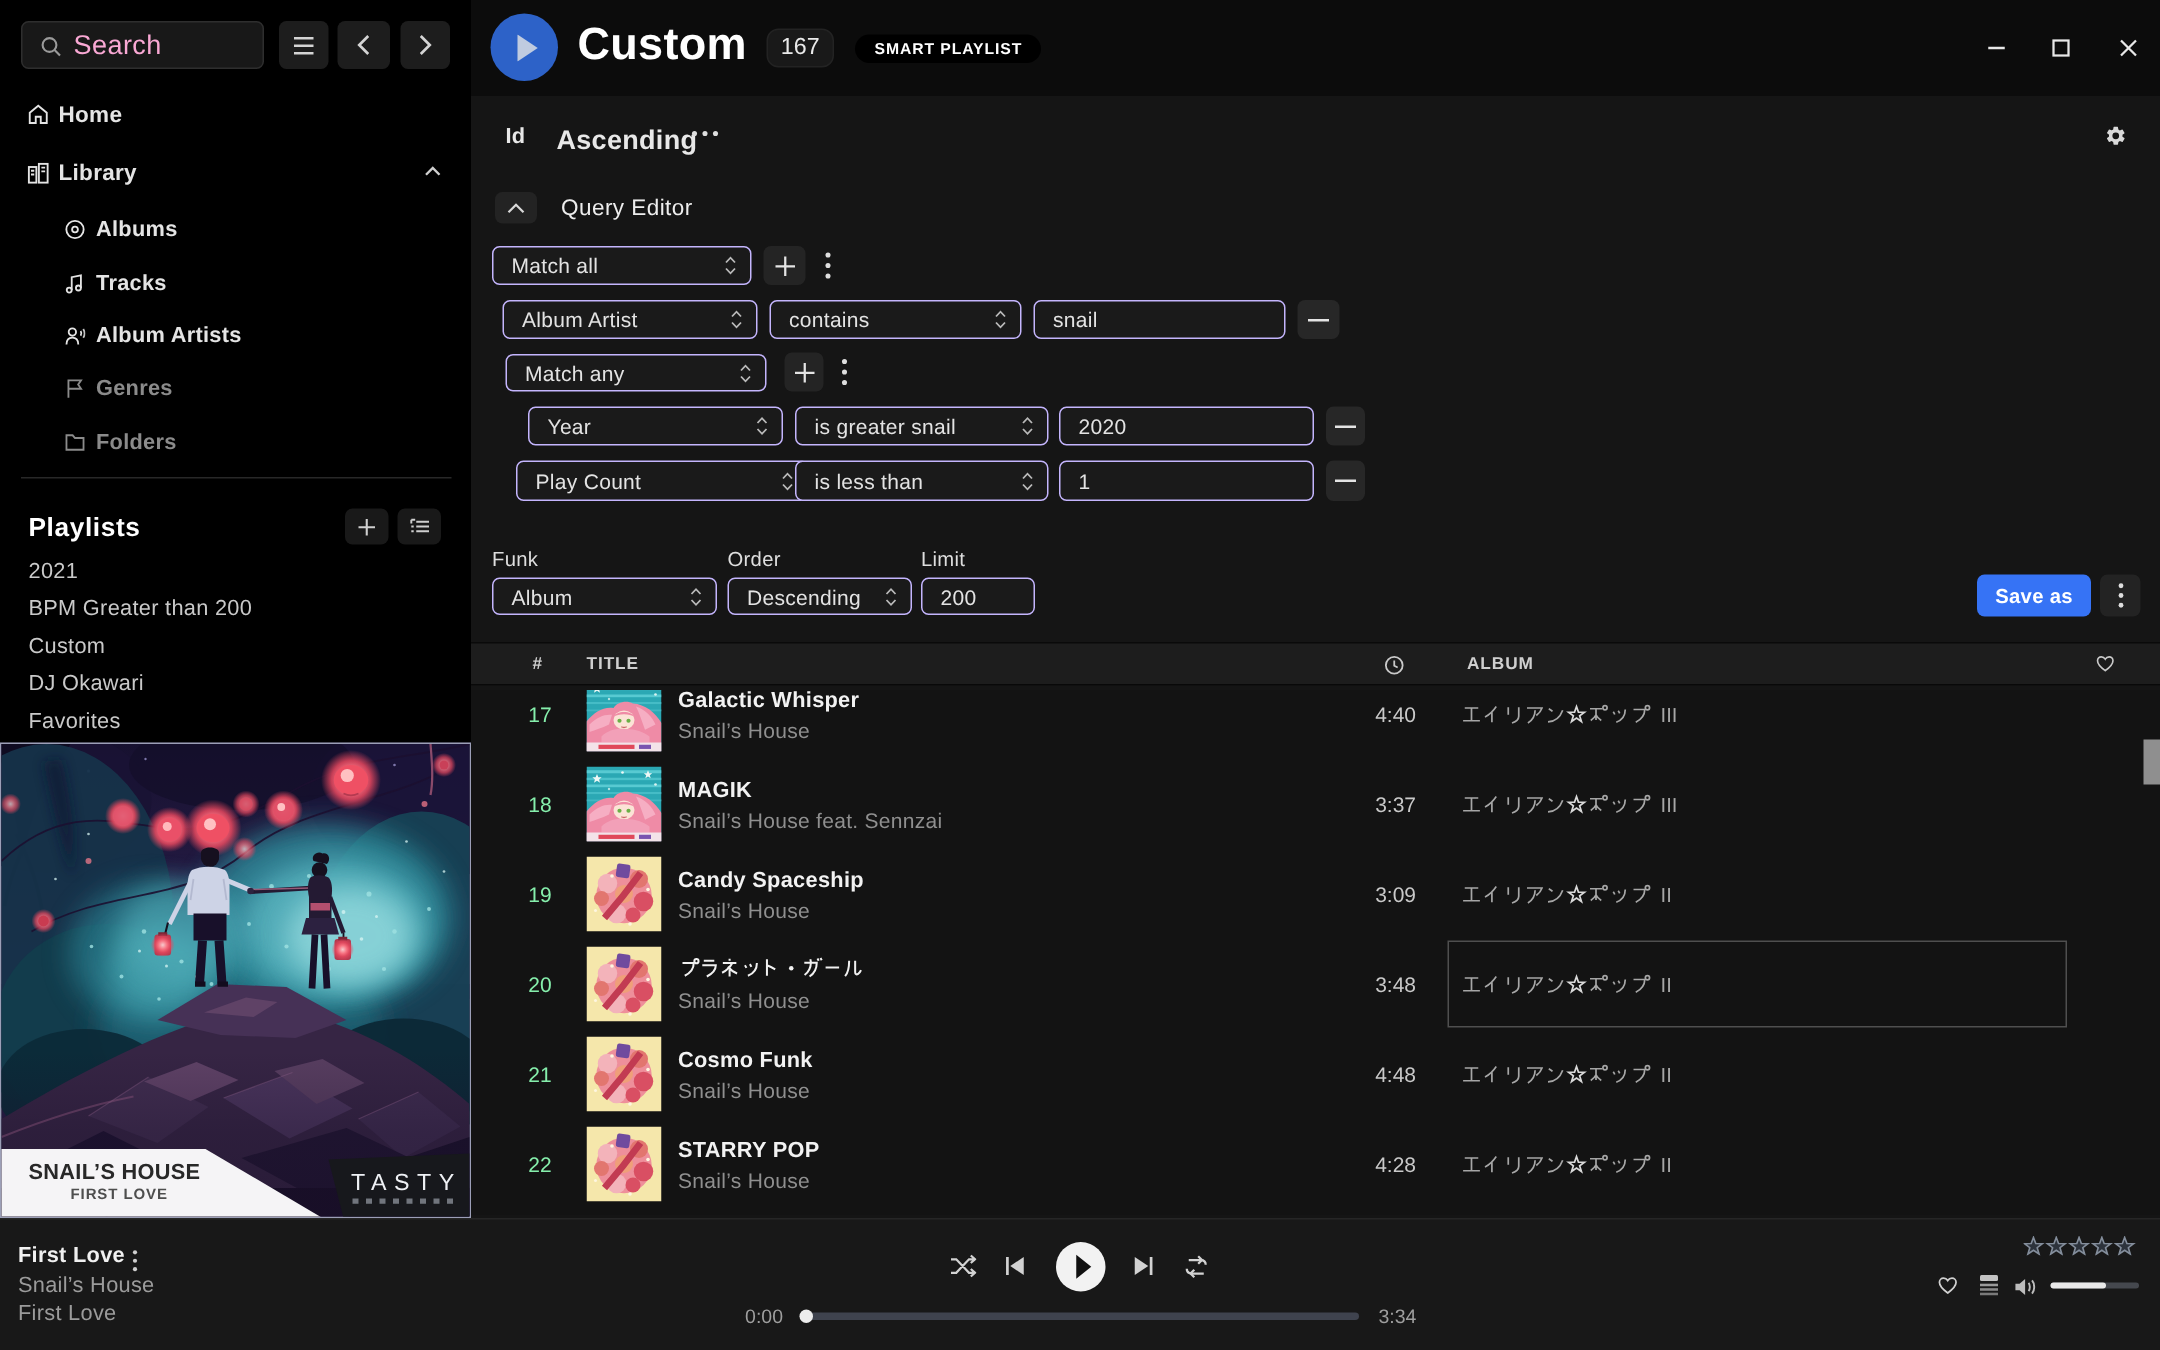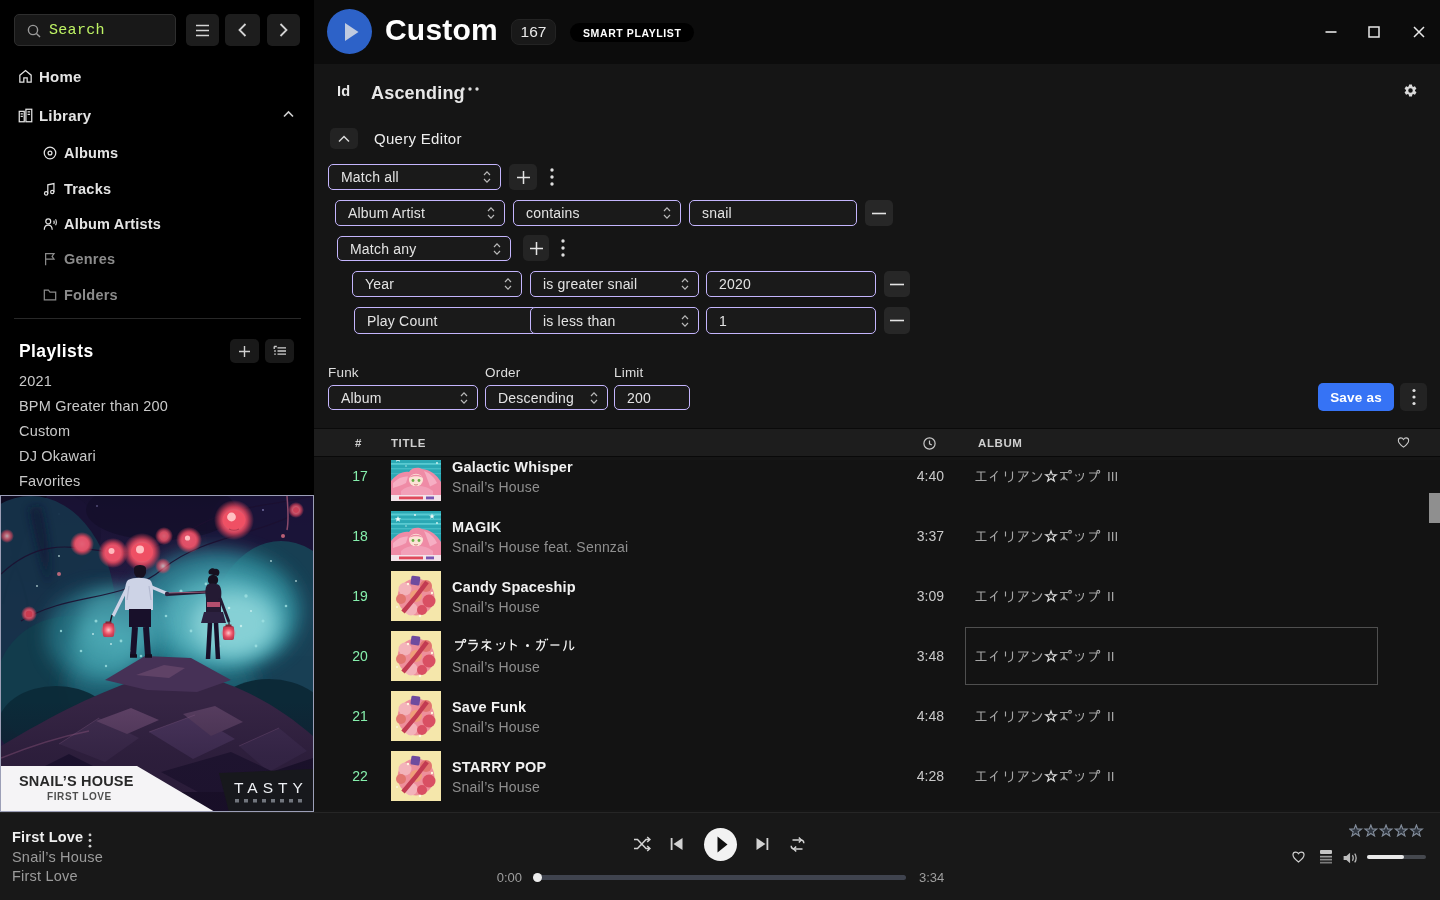--- a/index.html
+++ b/index.html
@@ -6,21 +6,21 @@
   html,body { width:1440px; height:900px; overflow:hidden; background:#141414;
     font-family:"Liberation Sans", sans-serif; }
   .abs { position:absolute; }
   #stage { position:relative; width:1440px; height:900px; overflow:hidden; }
 
   
   #sidebar { left:0; top:0; width:314px; height:812px; background:#000; z-index:5; }
   .sbtn { background:#1d1d1d; border-radius:5px; display:flex; align-items:center; justify-content:center; }
   #searchbox { left:14px; top:14px; width:162px; height:32px; background:#181818;
     border:1px solid #2e2e2e; border-radius:5px; display:flex; align-items:center; }
-  #searchbox .ph { color:#bef264; font-size:15px; margin-left:11px; letter-spacing:.3px;font-family:Liberation Mono, monospace;}
+  #searchbox .ph { color:#f9a8d4; font-size:18px; margin-left:11px; letter-spacing:.3px;}
   .navrow { left:0; width:314px; height:30px; display:flex; align-items:center; color:#e4e4e4; }
   .navrow .ic { width:15px; height:15px; margin-left:18px; flex:none;}
   .navrow .txt { margin-left:6px; font-size:15px; font-weight:bold; letter-spacing:.2px; }
   .subrow .ic { margin-left:43px; width:14px; height:14px;}
   .subrow .txt { font-size:14.5px; margin-left:7px; }
   .dim { color:#8b8b8b; }
   #pl-head { left:19px; top:341px; font-size:17.5px; font-weight:bold; color:#fff; letter-spacing:.4px;}
   .plitem { left:19px; height:25px; font-size:14.5px; color:#c9c9c9; letter-spacing:.2px; display:flex; align-items:center;}
 
   
@@ -272,21 +272,21 @@
       </div>
     <div class="inp" style="left:392px;top:271px;width:170px;height:26px">
         <span class="lab">2020</span>
       </div>
     <div class="abs sqbtn minus" style="left:570px;top:271px;width:26px;height:26px">
       <svg width="14" height="3" viewBox="0 0 14 3" stroke="#e4e4e4" stroke-width="1.6">
           <path d="M0 1.5 H14"></path>
         </svg>
       </div>
 
-    <div class="sel" style="left:40px;top:307px;width:195px;height:27px">
+    <div class="sel" style="left:30px;top:307px;width:195px;height:27px">
         <span class="lab">Play Count</span>
       <svg class="updn" viewBox="0 0 8 14" fill="none" stroke="#b9b9b9" stroke-width="1.2">
           <path d="M1 5 L4 1.8 L7 5 M1 9 L4 12.2 L7 9"></path>
         </svg>
       </div>
     <div class="sel" style="left:216px;top:307px;width:169px;height:27px">
         <span class="lab">is less than</span>
       <svg class="updn" viewBox="0 0 8 14" fill="none" stroke="#b9b9b9" stroke-width="1.2">
           <path d="M1 5 L4 1.8 L7 5 M1 9 L4 12.2 L7 9"></path>
         </svg>
@@ -448,21 +448,21 @@
               </svg>
               <span class="rnum">II</span>
             </div>
       </div>
 
       <div class="trow" style="top:240px">
         <div class="tnum">21</div>
         <svg class="thumb">
               <use href="#cov2"></use>
             </svg>
-        <div class="ttitle">Save Funk</div>
+        <div class="ttitle">Cosmo Funk</div>
         <div class="tartist">Snail’s House</div>
         <div class="tdur">4:48</div>
         <div class="talbum">
               <svg class="kana" width="128" height="15" viewBox="0 0 128 15" stroke-width="1.15">
                 <use href="#k-e" x="0" y="0"></use>
                 <use href="#k-i" x="14"></use>
                 <use href="#k-ri" x="28"></use>
                 <use href="#k-a" x="42"></use>
                 <use href="#k-n" x="56"></use>
                 <use href="#k-star" x="70" style="color:#d9d9d9"></use>

